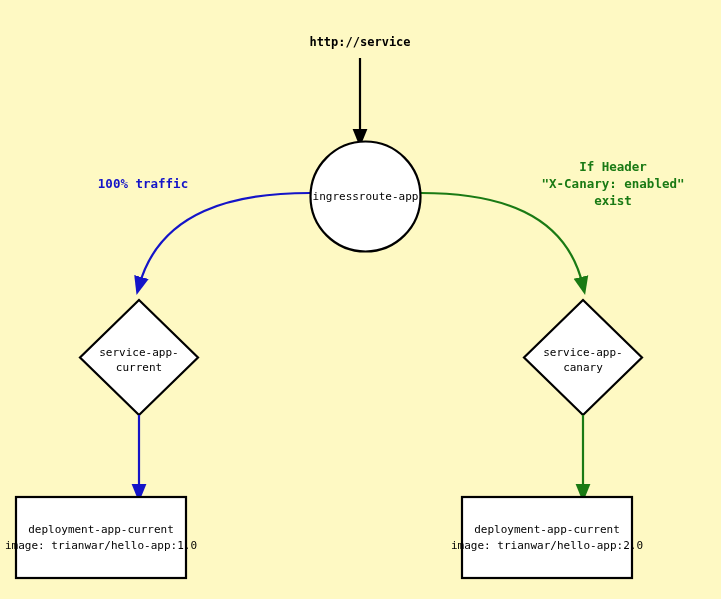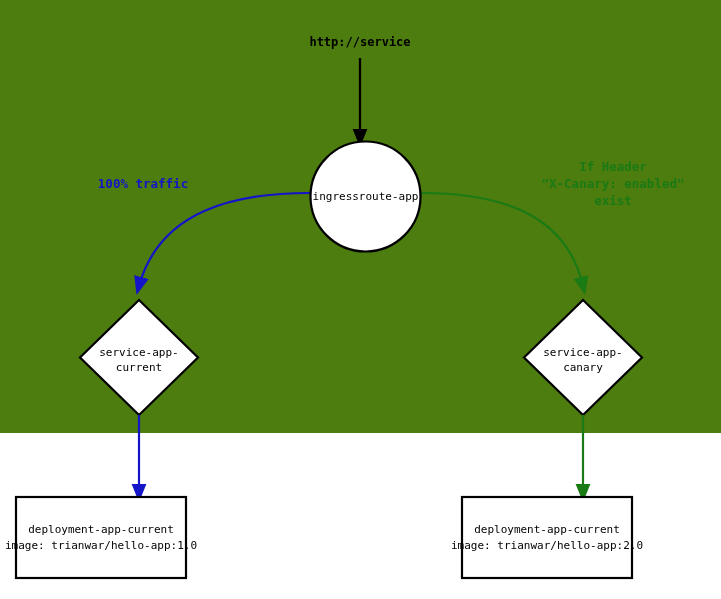--- a/index.html
+++ b/index.html
@@ -9,22 +9,22 @@
   }
   body {
     width: 721px;
     height: 599px;
     font-family: "DejaVu Sans Mono", monospace;
     overflow: hidden;
   }
   #diagram-canvas {
     position: relative;
     width: 721px;
-    height: 433px;
-    background: #4d7c0f;
+    height: 599px;
+    background: #fef9c3;
   }
   svg.diagram {
     display: block;
     width: 721px;
     height: 599px;
   }
   .node-shape {
     fill: #ffffff;
     stroke: #000000;
     stroke-width: 2.2;

